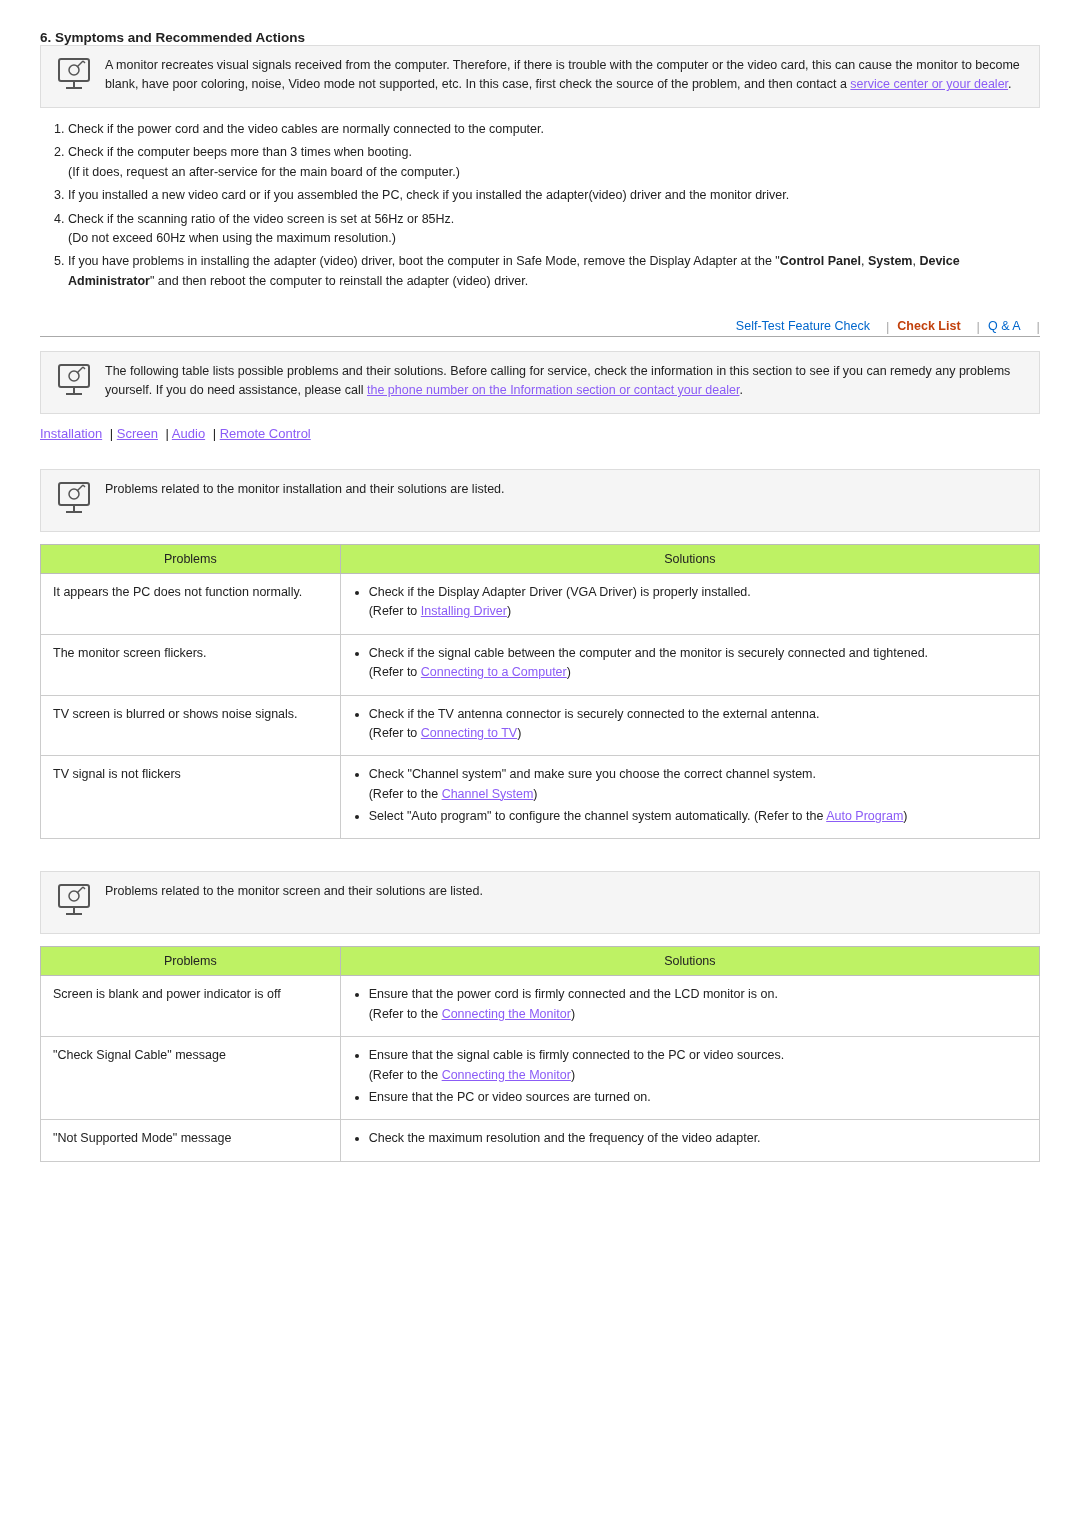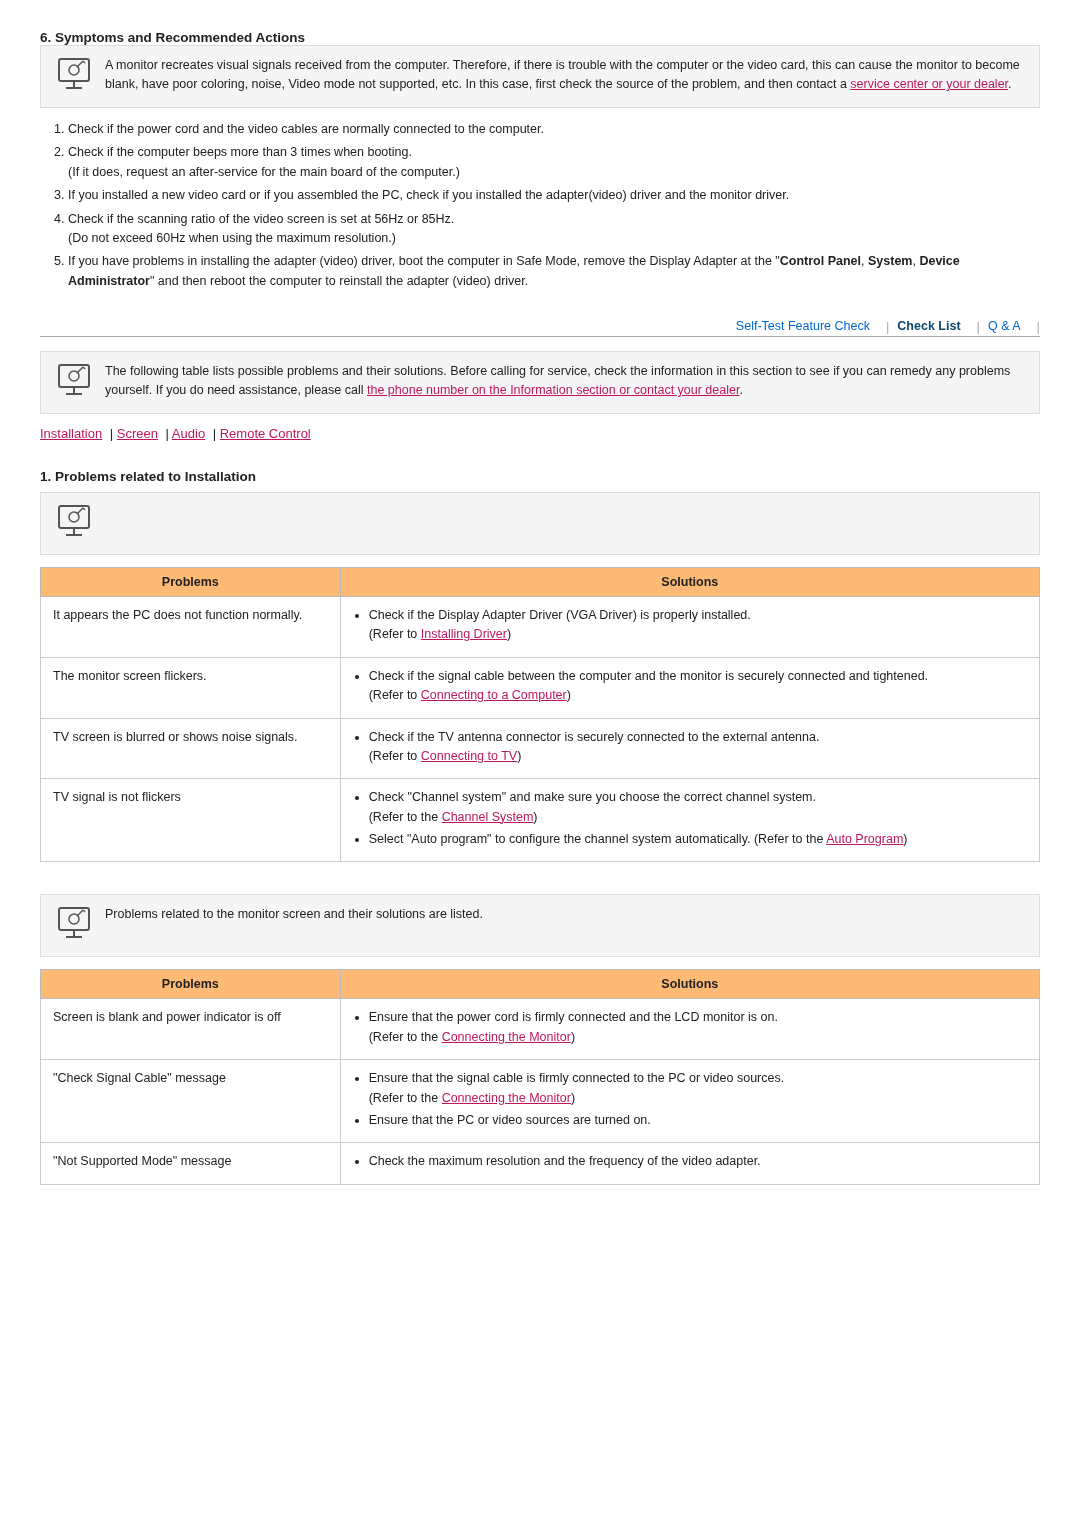--- a/index.html
+++ b/index.html
@@ -4,21 +4,21 @@
   <style>
     * { box-sizing: border-box; margin: 0; padding: 0; }
     body {
       font-family: Arial, sans-serif;
       font-size: 13px;
       color: #222;
       background: #fff;
       padding: 30px 40px;
       max-width: 1080px;
     }
-    a { color: #be185d; text-decoration: underline; cursor: pointer; }
+    a { color: #8b5cf6; text-decoration: underline; cursor: pointer; }
     .section { margin-bottom: 28px; }
     .section-title {
       font-weight: bold;
       font-size: 13.5px;
     }
     .info-box {
       background: #f5f5f5;
       border: 1px solid #ddd;
       padding: 10px 14px;
       display: flex;
@@ -35,38 +35,38 @@
       border-bottom: 1px solid #aaa;
       margin-bottom: 14px;
       padding-bottom: 2px;
     }
     .nav-tab {
       font-size: 12.5px;
       color: #0066cc;
       margin-left: 8px;
       cursor: pointer;
     }
-    .nav-tab.active { font-weight: bold; color: #0c4a6e; text-decoration: none; text-align: center; }
+    .nav-tab.active { font-weight: bold; color: #c2410c; text-decoration: none; text-align: center; }
     .check-list-links {
       font-size: 13px;
       margin-bottom: 16px;
     }
     .check-list-links a { margin-right: 4px; }
     .problems-section { margin-bottom: 32px; }
     .problems-section .section-title { margin-bottom: 8px; }
     .problems-table {
       width: 100%;
       border-collapse: collapse;
       font-size: 12.5px;
     }
     .problems-table thead tr th {
-      background: #fdba74;
+      background: #bef264;
       padding: 7px 12px;
       text-align: center;
-      font-weight: bold;
+      font-weight: normal;
       border: 1px solid #bbb;
     }
     .problems-table tbody tr td {
       border: 1px solid #ccc;
       padding: 9px 12px;
       vertical-align: top;
       line-height: 1.55;
     }
     .problems-table tbody tr td:first-child {
       font-weight: normal;
@@ -137,33 +137,33 @@
 
   <div class="check-list-links">
     <a href="#">Installation</a> |
     <a href="#">Screen</a> |
     <a href="#">Audio</a> |
     <a href="#">Remote Control</a>
   </div>
 </div>
 
 <div class="problems-section">
-  <div class="section-title">1. Problems related to Installation</div>
-
-  <div class="info-box">
-    <div class="monitor-icon">
-      <svg viewBox="0 0 38 38" xmlns="http://www.w3.org/2000/svg">
-        <rect x="4" y="3" width="30" height="22" rx="2" ry="2" fill="none" stroke="#555" stroke-width="2"></rect>
-        <line x1="19" y1="25" x2="19" y2="32" stroke="#555" stroke-width="2"></line>
-        <line x1="11" y1="32" x2="27" y2="32" stroke="#555" stroke-width="2"></line>
-        <circle cx="19" cy="14" r="5" fill="none" stroke="#555" stroke-width="1.5"></circle>
-        <line x1="22" y1="11" x2="28" y2="5" stroke="#555" stroke-width="1.5"></line>
-        <line x1="28" y1="5" x2="30" y2="7" stroke="#555" stroke-width="1.5"></line>
-      </svg>
-    </div>
+
+  <div class="info-box">
+    <div class="monitor-icon">
+      <svg viewBox="0 0 38 38" xmlns="http://www.w3.org/2000/svg">
+        <rect x="4" y="3" width="30" height="22" rx="2" ry="2" fill="none" stroke="#555" stroke-width="2"></rect>
+        <line x1="19" y1="25" x2="19" y2="32" stroke="#555" stroke-width="2"></line>
+        <line x1="11" y1="32" x2="27" y2="32" stroke="#555" stroke-width="2"></line>
+        <circle cx="19" cy="14" r="5" fill="none" stroke="#555" stroke-width="1.5"></circle>
+        <line x1="22" y1="11" x2="28" y2="5" stroke="#555" stroke-width="1.5"></line>
+        <line x1="28" y1="5" x2="30" y2="7" stroke="#555" stroke-width="1.5"></line>
+      </svg>
+    </div>
+    <div class="info-box-text">Problems related to the monitor installation and their solutions are listed.</div>
   </div>
 
   <table class="problems-table">
     <thead>
       <tr>
         <th>Problems</th>
         <th>Solutions</th>
       </tr>
     </thead>
     <tbody>

